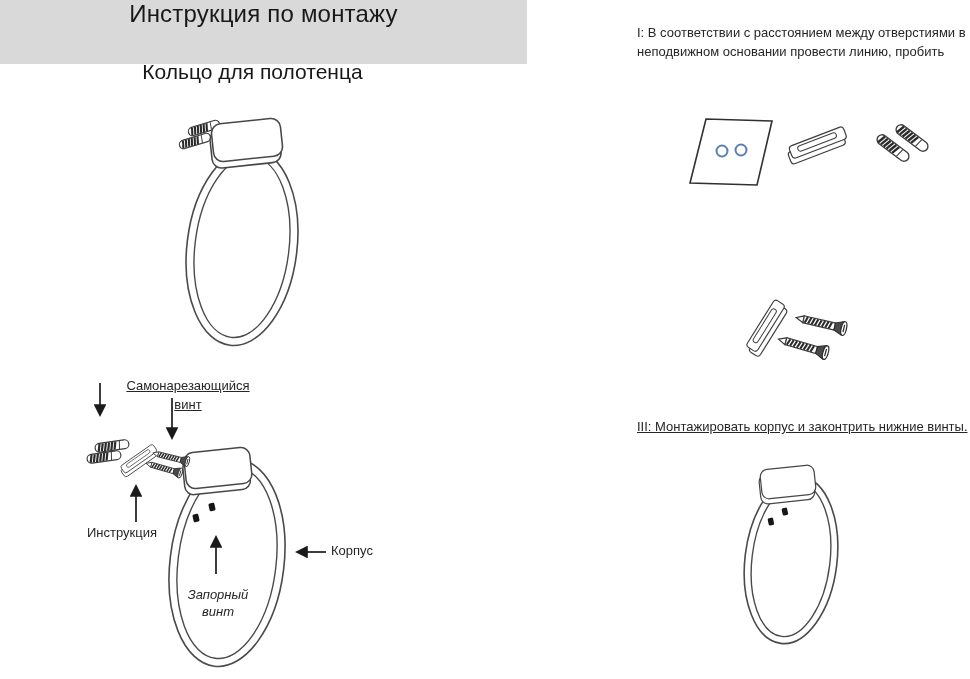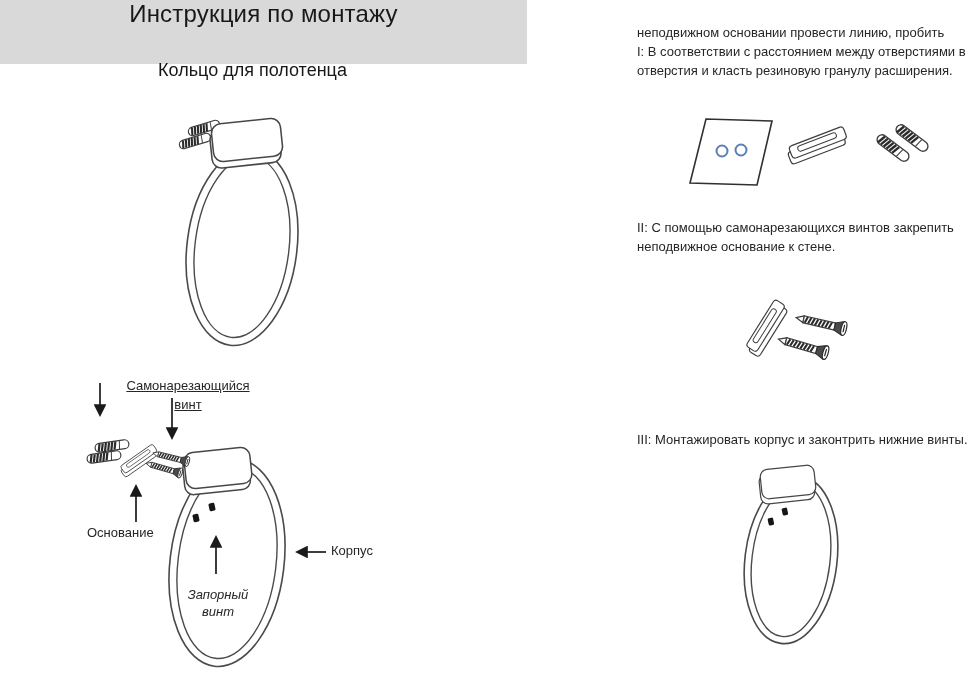--- a/index.html
+++ b/index.html
@@ -7,21 +7,21 @@
     position:relative; width:970px; height:679px; background:#ffffff;
     font-family:"Liberation Sans", sans-serif; color:#1f1f1f; overflow:hidden;
   }
   .header-bar {
     position:absolute; left:0; top:0; width:527px; height:64px;
     background:#d9d9d9; display:flex; align-items:flex-start; justify-content:center;
   }
   .header-bar .title { font-size:24px; color:#181818; letter-spacing:0.2px; }
   .subtitle {
     position:absolute; left:0; top:60px; width:505px; text-align:center;
-    font-size:18px; color:#181818;
+    font-size:21px; color:#181818;
   }
   .art { position:absolute; left:0; top:0; }
   .txt { position:absolute; font-size:13px; line-height:19px; white-space:nowrap; color:#262626; }
   .txt.center { text-align:center; }
   .lock-label { line-height:17px; }
 </style>
 </head>
 <body>
 
 <div class="page">
@@ -133,37 +133,32 @@
       <rect x="782" y="508" width="5.5" height="7.5" rx="1.5" fill="#161616" transform="rotate(-12 784 511)"></rect>
     </g>
   </svg>
 
 
   <div class="txt center" style="left:118px; top:376px; width:140px;text-decoration:underline;">
     <div>Самонарезающийся</div>
     <div>винт</div>
   </div>
 
-  <div class="txt" style="left:87px; top:523px;">Основание</div>
+  <div class="txt" style="left:87px; top:523px;">Инструкция</div>
 
   <div class="txt" style="left:331px; top:541px;text-align:center;">Корпус</div>
 
   <div class="txt center lock-label" style="left:182px; top:586px; width:72px;font-style:italic;">
     <div>Запорный</div>
     <div>винт</div>
   </div>
 
   <div class="txt" style="left:637px; top:23px;">
+    <div>I: В соответствии с расстоянием между отверстиями в</div>
     <div>неподвижном основании провести линию, пробить</div>
-    <div>I: В соответствии с расстоянием между отверстиями в</div>
-    <div>отверстия и класть резиновую гранулу расширения.</div>
   </div>
 
-  <div class="txt" style="left:637px; top:218px;">
-    <div>II: С помощью самонарезающихся винтов закрепить</div>
-    <div>неподвижное основание к стене.</div>
-  </div>
 
-  <div class="txt" style="left:637px; top:430px;">
+  <div class="txt" style="left:637px; top:417px;text-decoration:underline;">
     <div>III: Монтажировать корпус и законтрить нижние винты.</div>
   </div>
 
 </div>
 
 </body></html>

